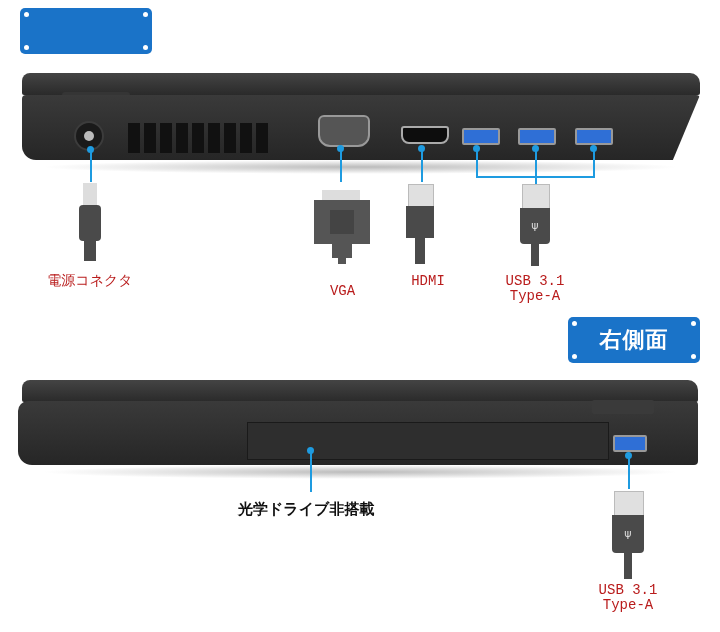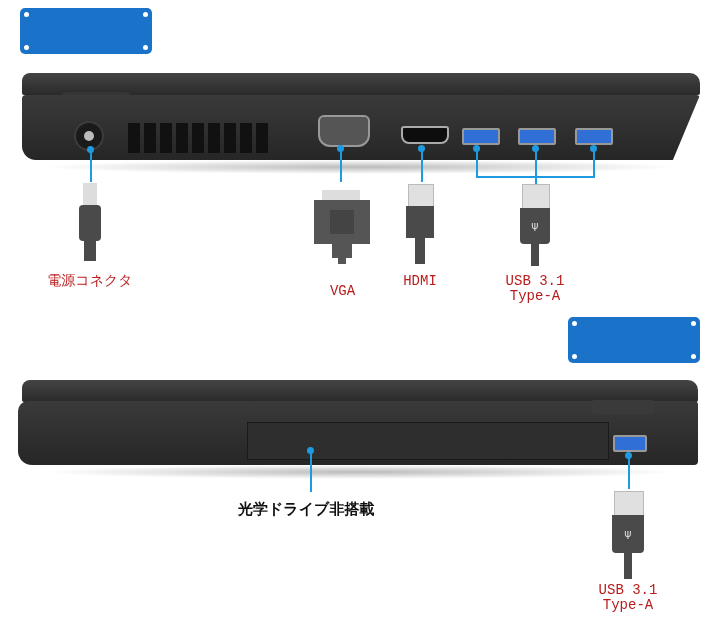--- a/index.html
+++ b/index.html
@@ -100,29 +100,30 @@
 </div>
 
 <div>
   <div class="abs" style="left:522px;top:184px;width:26px;height:24px;background:#e0e0e0;border:1px solid #bbb;"></div>
   <div class="abs" style="left:520px;top:208px;width:30px;height:36px;background:#4a4a4a;border-radius:0 0 4px 4px;color:#ddd;font-size:11px;text-align:center;line-height:36px;">ψ</div>
   <div class="abs" style="left:531px;top:244px;width:8px;height:22px;background:#4a4a4a;"></div>
 </div>
 
 <div class="label" style="left:40px;top:274px;width:100px;">電源コネクタ</div>
 <div class="label" style="left:315px;top:284px;width:55px;">VGA</div>
-<div class="label" style="left:390px;top:274px;width:60px;">HDMI</div>
+<div class="label" style="left:398px;top:274px;width:60px;">HDMI</div>
 <div class="label" style="left:495px;top:274px;width:80px;">USB 3.1</div>
 <div class="label" style="left:495px;top:289px;width:80px;">Type-A</div>
 
 <div class="badge" style="left:568px;top:317px;width:132px;height:46px;">
   <span class="dot" style="left:4px;top:4px;"></span>
   <span class="dot" style="right:4px;top:4px;"></span>
   <span class="dot" style="left:4px;bottom:4px;"></span>
   <span class="dot" style="right:4px;bottom:4px;"></span>
+  <span>右側面</span>
 </div>
 
 <div>
   <div class="abs" style="left:22px;top:380px;width:676px;height:22px;background:linear-gradient(#444,#2a2a2a);border-radius:8px 10px 2px 2px;"></div>
   <div class="abs body-dark" style="left:18px;top:401px;width:680px;height:64px;border-radius:10px 4px 4px 14px;"></div>
   <div class="abs" style="left:40px;top:465px;width:640px;height:14px;background:radial-gradient(ellipse at center,#bbb 0%,#fff 70%);"></div>
 
   <div class="abs" style="left:592px;top:400px;width:62px;height:14px;background:#3a3a3a;border-radius:2px;"></div>
 
   <div class="abs" style="left:247px;top:422px;width:360px;height:36px;background:#2e2e2e;border:1px solid #1a1a1a;"></div>

